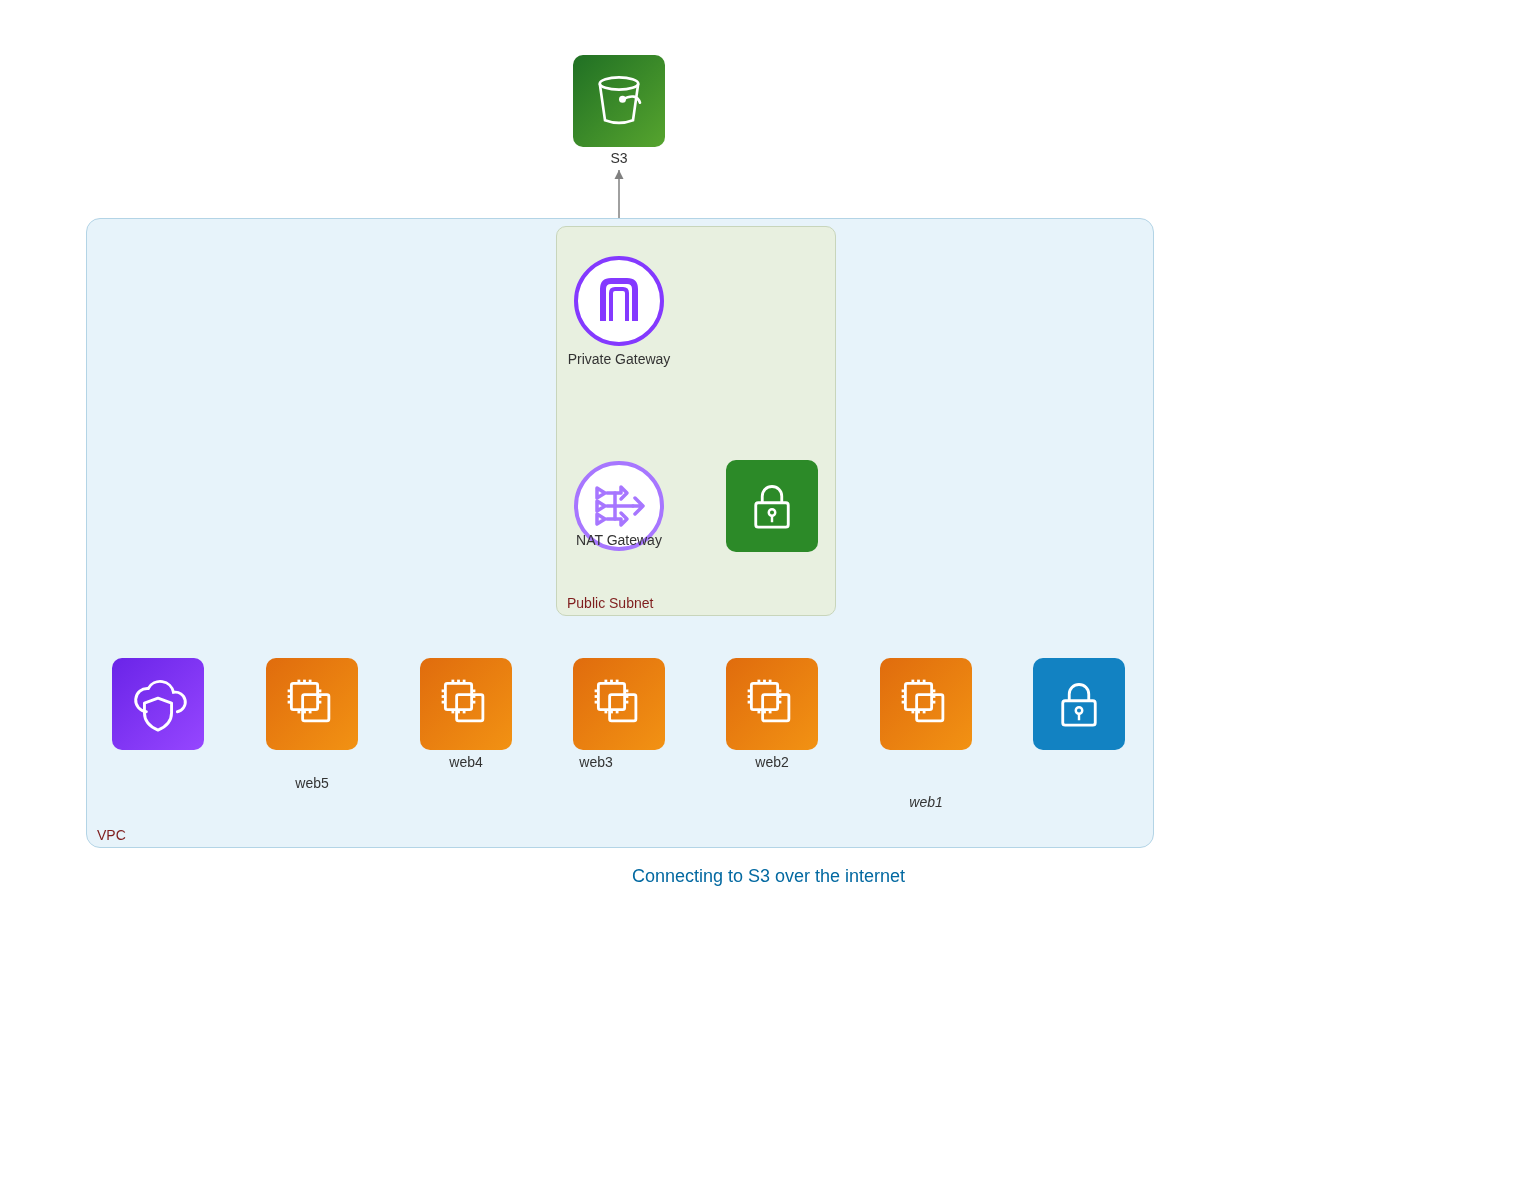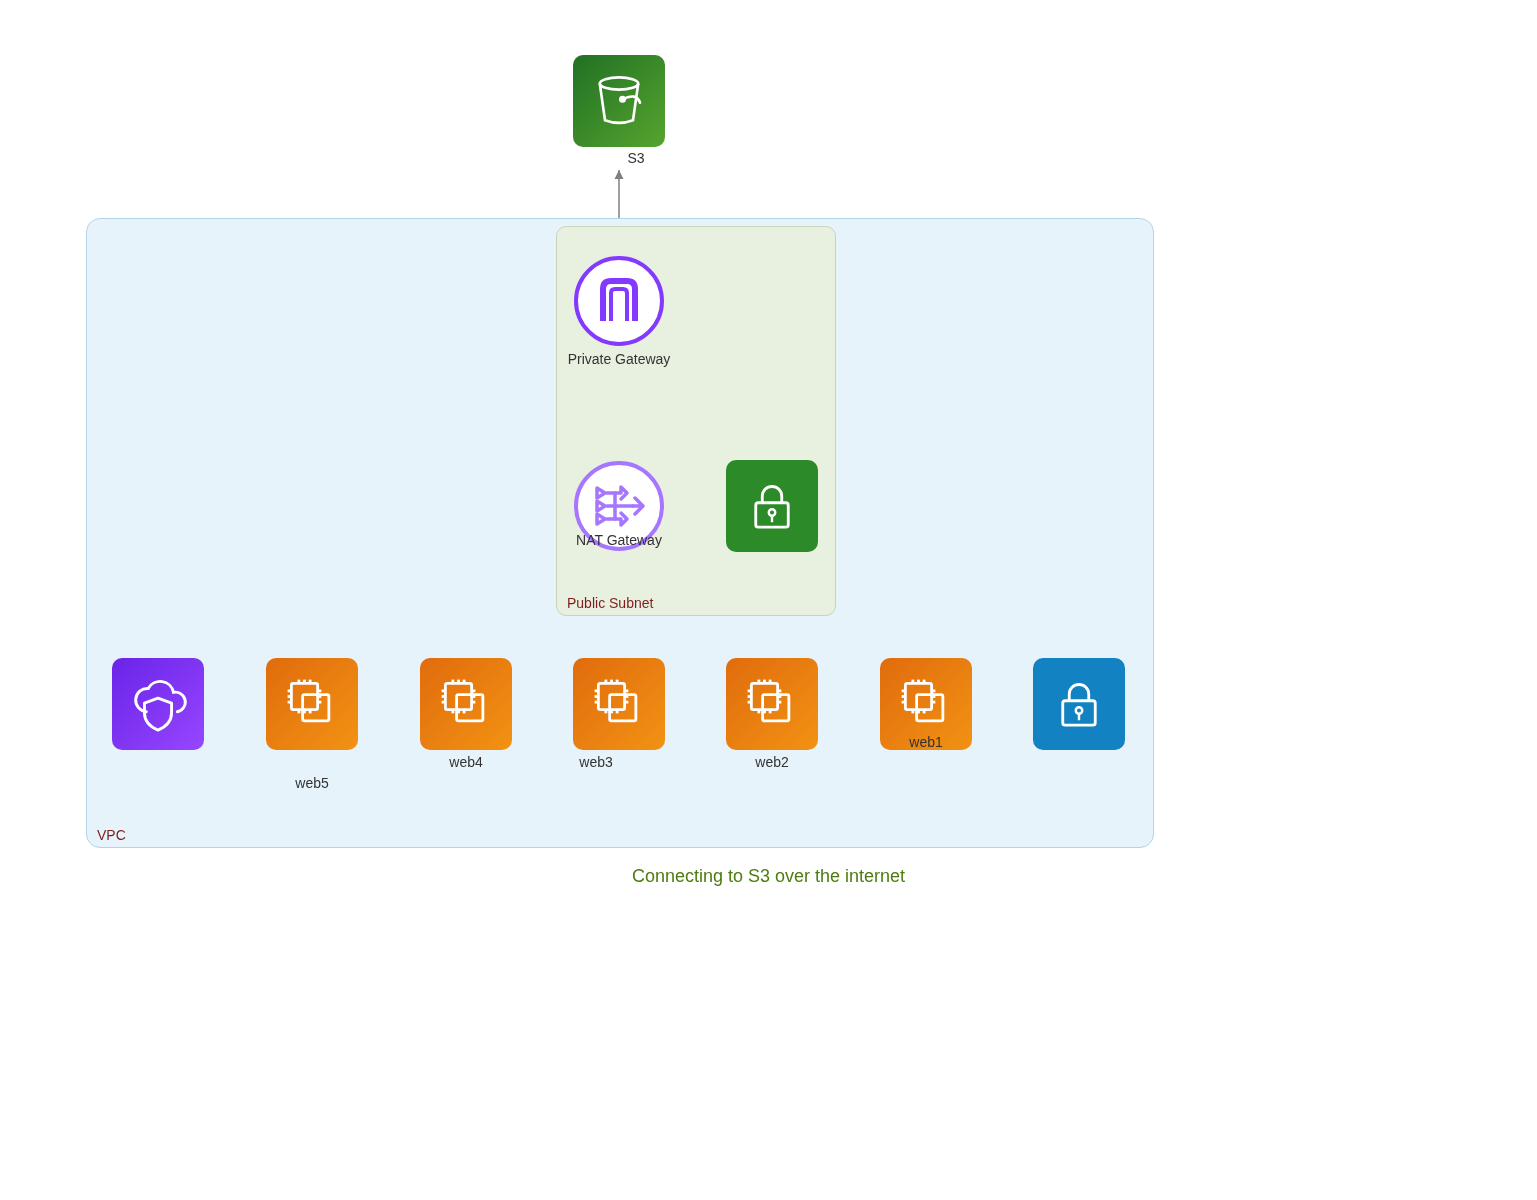--- a/index.html
+++ b/index.html
@@ -43,21 +43,21 @@
     position: absolute;
     top: 0;
     left: 0;
     pointer-events: none;
   }
   .caption {
     position: absolute;
     width: 100%;
     text-align: center;
     font-size: 18px;
-    color: #4d7c0f;
+    color: #0369a1;
   }
   .icon-svg { display: block; }
 </style>
 </head>
 <body>
 
 <div class="canvas">
 
   <svg class="arrows" width="1537" height="1200">
     <defs>
@@ -103,21 +103,21 @@
 
 
   <div class="node-box" style="left:573px; top:55px; width:92px; height:92px; background:linear-gradient(135deg,#207024,#56a42e);">
     <svg class="icon-svg" width="56" height="56" viewBox="0 0 64 64">
       <ellipse cx="32" cy="12" rx="22" ry="7" fill="none" stroke="#fff" stroke-width="3"></ellipse>
       <path d="M10,12 L16,54 Q32,60 48,54 L54,12" fill="none" stroke="#fff" stroke-width="3"></path>
       <path d="M36,30 Q52,22 56,34" fill="none" stroke="#fff" stroke-width="3" stroke-linecap="round"></path>
       <circle cx="36" cy="30" r="4" fill="#fff"></circle>
     </svg>
   </div>
-  <div class="label" style="left:590px; top:150px; width:92px;">S3</div>
+  <div class="label" style="left:573px; top:150px; width:92px;">S3</div>
 
   <div class="node-box" style="left:573px; top:255px; width:92px; height:92px;">
     <svg class="icon-svg" width="92" height="92" viewBox="0 0 92 92">
       <circle cx="46" cy="46" r="43" fill="#fff" stroke="#8439ff" stroke-width="4"></circle>
       <path d="M30,66 L30,34 Q30,26 38,26 L54,26 Q62,26 62,34 L62,66" fill="none" stroke="#8439ff" stroke-width="6" stroke-linecap="butt"></path>
       <path d="M38,66 L38,38 Q38,34 42,34 L50,34 Q54,34 54,38 L54,66" fill="none" stroke="#8439ff" stroke-width="4"></path>
     </svg>
   </div>
   <div class="label" style="left:543px; top:351px; width:152px;">Private Gateway</div>
 
@@ -255,21 +255,21 @@
           <line x1="18" y1="38" x2="18" y2="42"></line>
         <line x1="6" y1="24" x2="10" y2="24"></line>
           <line x1="6" y1="18" x2="10" y2="18"></line>
           <line x1="6" y1="30" x2="10" y2="30"></line>
         <line x1="38" y1="24" x2="42" y2="24"></line>
           <line x1="38" y1="18" x2="42" y2="18"></line>
           <line x1="38" y1="30" x2="42" y2="30"></line>
       </g>
     </svg>
   </div>
-  <div class="label" style="left:880px; top:734px; width:92px;">web1</div>
+  <div class="label" style="left:880px; top:794px; width:92px;font-style:italic;">web1</div>
 
   <div class="node-box" style="left:1033px; top:658px; width:92px; height:92px; background:#1282c2;">
     <svg class="icon-svg" width="52" height="52" viewBox="0 0 64 64">
       <rect x="12" y="28" width="40" height="30" rx="3" fill="none" stroke="#fff" stroke-width="3.5"></rect>
       <path d="M20,28 v-8 a12,12 0 0 1 24,0 v8" fill="none" stroke="#fff" stroke-width="3.5"></path>
       <circle cx="32" cy="40" r="4" fill="none" stroke="#fff" stroke-width="3"></circle>
       <line x1="32" y1="44" x2="32" y2="52" stroke="#fff" stroke-width="3"></line>
     </svg>
   </div>
 

